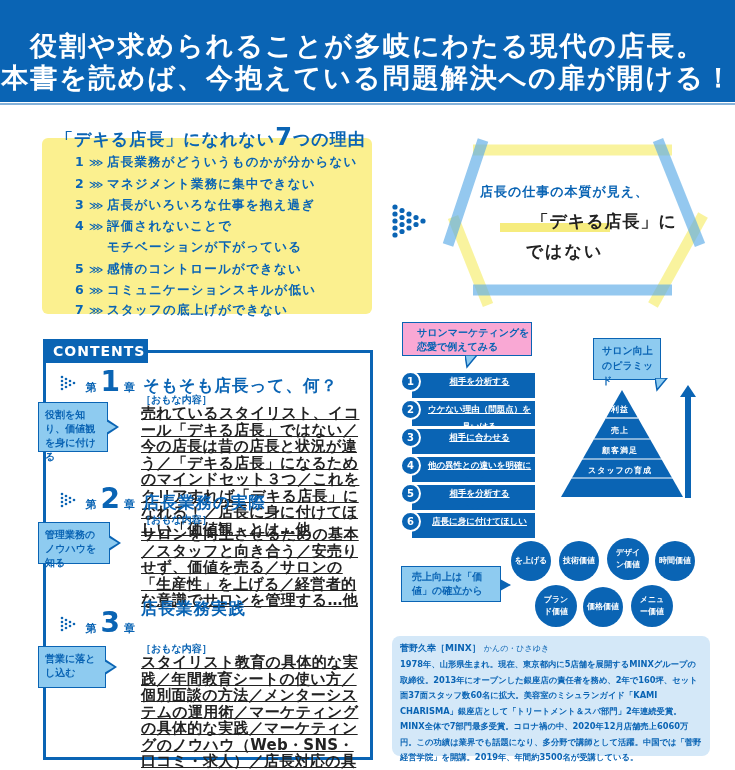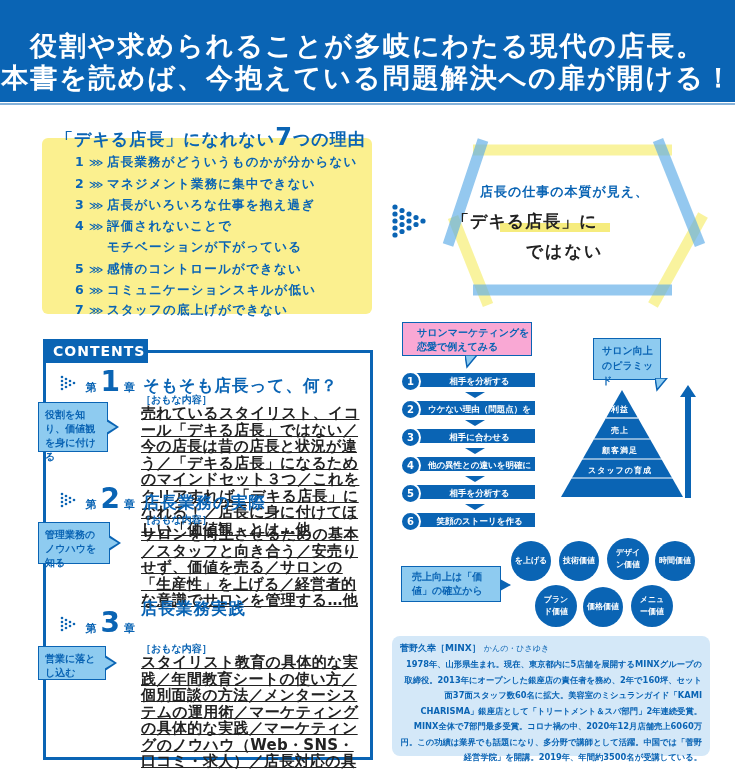--- a/index.html
+++ b/index.html
@@ -13,21 +13,21 @@
   .reasons-title .big { font-size: 24px; }
   .reasons-box { position: absolute; left: 42px; top: 138px; width: 330px; height: 176px; background: #fbf08f; border-radius: 6px; }
   .reason { position: absolute; left: 75px; font-size: 12.5px; font-weight: bold; color: #0a64b4; letter-spacing: 1.2px; white-space: nowrap; }
   .reason .num { display: inline-block; width: 14px; }
   .reason .arr { display: inline-block; width: 18px; color: #0a64b4; font-size: 10px; }
 
   
   .hex { position: absolute; left: 440px; top: 135px; width: 290px; height: 180px; }
   .dots { position: absolute; left: 391px; top: 203px; }
   .hex-text1 { position: absolute; left: 452px; top: 183px; width: 225px; text-align: center; font-size: 13px; font-weight: bold; color: #0a64b4; letter-spacing: 1px; }
-  .hex-text2 { position: absolute; left: 452px; top: 210px; width: 225px; text-align: left; font-size: 17px; font-weight: bold; color: #222; letter-spacing: 1px; }
+  .hex-text2 { position: absolute; left: 452px; top: 210px; width: 225px; text-align: right; font-size: 17px; font-weight: bold; color: #222; letter-spacing: 1px; }
   .hex-hl { position: absolute; left: 500px; top: 223px; width: 110px; height: 9px; background: #f6ec7e; }
   .hex-text3 { position: absolute; left: 452px; top: 240px; width: 225px; text-align: center; font-size: 17px; font-weight: bold; color: #222; letter-spacing: 2px; }
 
   
   .contents-tab { position: absolute; left: 43px; top: 339px; width: 105px; height: 24px; background: #0a64b4; color: #fff; font-size: 14px; font-weight: bold; letter-spacing: 1px; padding: 4px 0 0 10px; }
   .contents-frame { position: absolute; left: 43px; top: 350px; width: 330px; height: 410px; border: 3px solid #0a64b4; border-top: none; }
   .contents-topline { position: absolute; left: 146px; top: 350px; width: 227px; height: 3px; background: #0a64b4; }
   .chap-head { position: absolute; left: 60px; white-space: nowrap; color: #0a64b4; font-weight: bold; }
   .chap-head .dai { font-size: 11px; margin-left: 4px; }
   .chap-head .n { font-size: 28px; margin: 0 4px; }
@@ -37,40 +37,40 @@
   .omona { position: absolute; left: 141px; font-size: 10px; font-weight: bold; color: #0a64b4; }
   .chap-body { position: absolute; left: 141px; width: 225px; font-size: 15px; font-weight: bold; line-height: 16.5px; color: #222; letter-spacing: .3px; text-decoration: underline; }
   .bubble { position: absolute; left: 38px; width: 70px; background: #8ecbf0; border: 1.5px solid #0a64b4; color: #0a64b4; font-size: 10px; font-weight: bold; line-height: 14px; padding: 5px 6px; }
   .bubble::after { content: ""; position: absolute; right: -12px; top: 50%; margin-top: -8px; border-left: 12px solid #0a64b4; border-top: 8px solid transparent; border-bottom: 8px solid transparent; }
   .bubble::before { content: ""; position: absolute; right: -9px; top: 50%; margin-top: -6px; border-left: 10px solid #8ecbf0; border-top: 6px solid transparent; border-bottom: 6px solid transparent; z-index: 1; }
 
   
   .mk-bubble { position: absolute; left: 402px; top: 322px; width: 130px; height: 34px; background: #f9a8d4; border: 1.5px solid #0a64b4; color: #0a64b4; font-size: 10px; font-weight: bold; line-height: 14px; padding: 3px 0 0 14px; }
   .mk-tail { position: absolute; left: 465px; top: 355px; }
   .step { position: absolute; left: 400px; width: 135px; height: 17px; }
-  .step .bar { position: absolute; left: 12px; top: 0; width: 123px; height: 14px; background: #0a64b4; color: #fff; font-size: 8.5px; font-weight: bold; text-align: center; line-height: 17px; padding-left: 12px; }
+  .step .bar { position: absolute; left: 12px; top: 0; width: 123px; height: 25px; background: #0a64b4; color: #fff; font-size: 8.5px; font-weight: bold; text-align: center; line-height: 17px; padding-left: 12px; text-decoration: underline; }
   .step .circ { position: absolute; left: 0; top: -2px; width: 21px; height: 21px; border-radius: 50%; background: #0a64b4; border: 2px solid #fff; color: #fff; font-size: 10px; font-weight: bold; text-align: center; line-height: 17px; z-index: 2; }
   .step-arrow { position: absolute; left: 465px; width: 0; height: 0; border-left: 10px solid transparent; border-right: 10px solid transparent; border-top: 6px solid #0a64b4; }
 
   
   .py-bubble { position: absolute; left: 593px; top: 338px; width: 68px; height: 42px; background: #8ecbf0; border: 1.5px solid #0a64b4; color: #0a64b4; font-size: 10px; font-weight: bold; line-height: 15px; padding: 4px 0 0 8px; }
   .pyramid { position: absolute; left: 560px; top: 385px; }
   .py-label { position: absolute; left: 560px; width: 120px; text-align: center; color: #fff; font-size: 8px; font-weight: bold; letter-spacing: 1px; }
   .up-arrow { position: absolute; left: 680px; top: 385px; }
 
   
   .val-bubble { position: absolute; left: 401px; top: 566px; width: 100px; height: 36px; background: #8ecbf0; border: 1.5px solid #0a64b4; color: #0a64b4; font-size: 10px; font-weight: bold; line-height: 14px; padding: 3px 0 0 10px; }
   .val-bubble::after { content: ""; position: absolute; right: -11px; top: 12px; border-left: 11px solid #0a64b4; border-top: 6px solid transparent; border-bottom: 6px solid transparent; }
   .val-circle { position: absolute; width: 40px; height: 40px; border-radius: 50%; background: #0a64b4; color: #fff; font-size: 8px; font-weight: bold; text-align: center; display: flex; align-items: center; justify-content: center; line-height: 12px; }
 
   
   .profile { position: absolute; left: 392px; top: 636px; width: 318px; height: 120px; background: #d4e8f8; border-radius: 8px; padding: 6px 8px; }
   .profile-name { font-size: 9px; font-weight: bold; color: #0a64b4; margin-bottom: 2px; }
   .profile-name .kana { font-weight: normal; font-size: 8px; margin-left: 3px; }
-  .profile-body { font-size: 8.3px; font-weight: bold; color: #0a64b4; line-height: 15.5px; text-align: right; }
+  .profile-body { font-size: 8.3px; font-weight: bold; color: #0a64b4; line-height: 15.5px; }
 </style>
 </head>
 <body>
 
 <div class="banner">
   <div>役割や求められることが多岐にわたる現代の店長。</div>
   <div>本書を読めば、今抱えている問題解決への扉が開ける！</div>
 </div>
 <div class="banner-line"></div>
 
@@ -183,21 +183,21 @@
         <circle cx="14" cy="8" r="1.3"></circle>
       </g>
     </svg>
   <span class="dai">第</span><span class="n">3</span><span class="sho">章</span>
 </div>
 <div class="chap-title2" style="left:141px; top:598px">
   <div>店長業務実践</div>
 </div>
 <div class="omona" style="top:642px">［おもな内容］</div>
 <div class="chap-body" style="top:654px">スタイリスト教育の具体的な実践／年間教育シートの使い方／個別面談の方法／メンターシステムの運用術／マーケティングの具体的な実践／マーケティングのノウハウ（Web・SNS・口コミ・求人）／店長対応の具体的な実践（口コミ返信・クレーム対応）…他</div>
-<div class="bubble" style="top:646px; height:34px; width:68px">営業に落とし込む</div>
+<div class="bubble" style="top:646px; height:42px; width:68px">営業に落とし込む</div>
 
 <div class="mk-bubble">サロンマーケティングを恋愛で例えてみる</div>
 <svg class="mk-tail" width="14" height="14">
     <polygon points="0,0 12,0 2,12" fill="#8ecbf0" stroke="#0a64b4" stroke-width="1.5"></polygon>
   </svg>
 
 <div class="step" style="top:373px">
     <div class="circ">1</div>
     <div class="bar">相手を分析する</div>
   </div>
@@ -217,21 +217,21 @@
     <div class="bar">他の異性との違いを明確に</div>
   </div>
 <div class="step-arrow" style="top:476px"></div>
 <div class="step" style="top:485px">
     <div class="circ">5</div>
     <div class="bar">相手を分析する</div>
   </div>
 <div class="step-arrow" style="top:504px"></div>
 <div class="step" style="top:513px">
     <div class="circ">6</div>
-    <div class="bar">笑顔のストーリを作る</div>
+    <div class="bar">店長に身に付けてほしい</div>
   </div>
 
 <div class="py-bubble">サロン向上のピラミッド</div>
 <svg style="position:absolute;left:655px;top:378px" width="14" height="14">
     <polygon points="0,0 12,0 2,12" fill="#8ecbf0" stroke="#0a64b4" stroke-width="1.5"></polygon>
   </svg>
 <svg class="pyramid" width="125" height="115">
   <polygon points="62,5 123,112 1,112" fill="#0a64b4"></polygon>
   <g stroke="#ffffff" stroke-width="1.2">
     <line x1="46" y1="33" x2="78" y2="33"></line>

